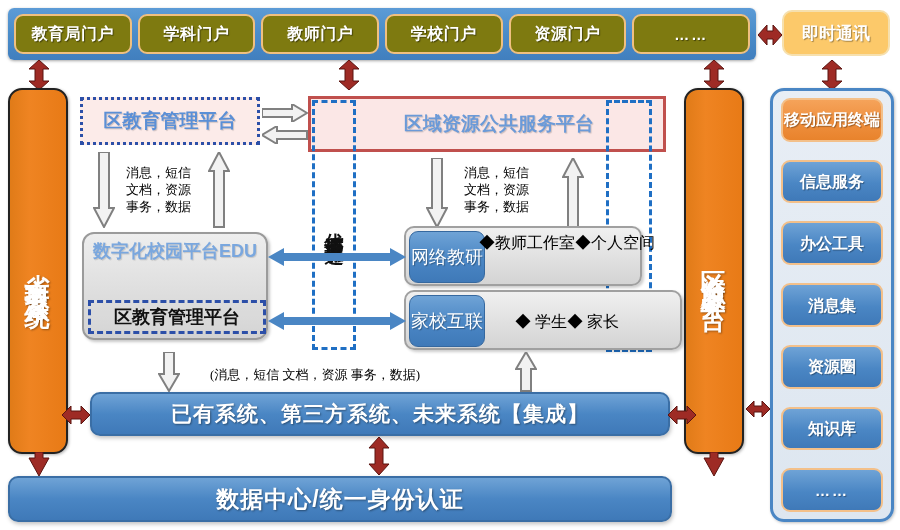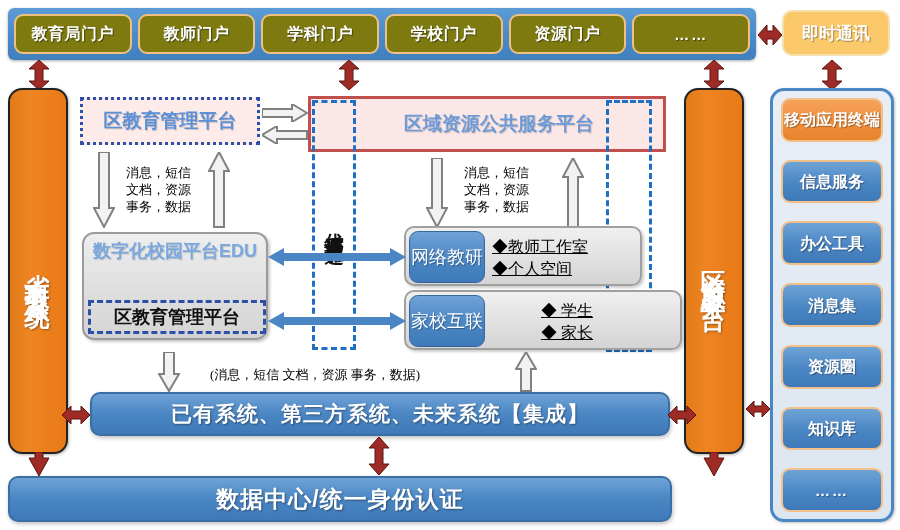--- a/index.html
+++ b/index.html
@@ -121,23 +121,23 @@
     position:absolute; left:3px; top:3px; width:76px; height:52px;
     background:linear-gradient(180deg,#6fa3d6 0%,#4a86c4 55%,#3f79b8 100%);
     border:1px solid #35689f; border-radius:9px;
     display:flex; align-items:center; justify-content:center;
     color:#fff; font-weight:normal; font-size:18px; line-height:24px;
     text-align:center; font-family:"Liberation Serif", serif;
     text-shadow:1px 1px 1px rgba(0,0,0,.3);
   }
   .svc-items{
     position:absolute; left:86px; top:4px; width:150px; height:52px;
-    display:flex; flex-direction:column; justify-content:center;
+    display:flex; flex-direction:row; justify-content:center;
     font-family:"Liberation Serif", serif;
-    font-size:16px; color:#000; line-height:22px;text-decoration:underline;
+    font-size:16px; color:#000; line-height:22px;
   }
   .svc-items.center{ align-items:center; }
   .svc-items span{ white-space:nowrap; }
 
   
   .blue-bar{
     background:linear-gradient(180deg,#6fa3d6 0%,#4a86c4 50%,#3f79b8 100%);
     border:2px solid #3a6ea5; border-radius:10px;
     display:flex; align-items:center; justify-content:center;
     color:#fff; font-weight:bold;
@@ -192,22 +192,22 @@
     font-size:13px; color:#000; white-space:nowrap;
   }
 </style>
 </head>
 <body>
 
 <div id="canvas">
 
   <div class="abs" id="portal-bar">
     <div class="portal-box">教育局门户</div>
+    <div class="portal-box">学科门户</div>
     <div class="portal-box">教师门户</div>
-    <div class="portal-box">学科门户</div>
     <div class="portal-box">学校门户</div>
     <div class="portal-box">资源门户</div>
     <div class="portal-box dots">……</div>
   </div>
 
   <div class="abs" id="im-box">即时通讯</div>
 
   <svg class="red-arrow" style="left:758px; top:20px;" width="24" height="30">
     <polygon points="0,15 9,5 9,11 15,11 15,5 24,15 15,25 15,19 9,19 9,25" fill="#9e2b25" stroke="#5b1410" stroke-width="1"></polygon>
   </svg>

